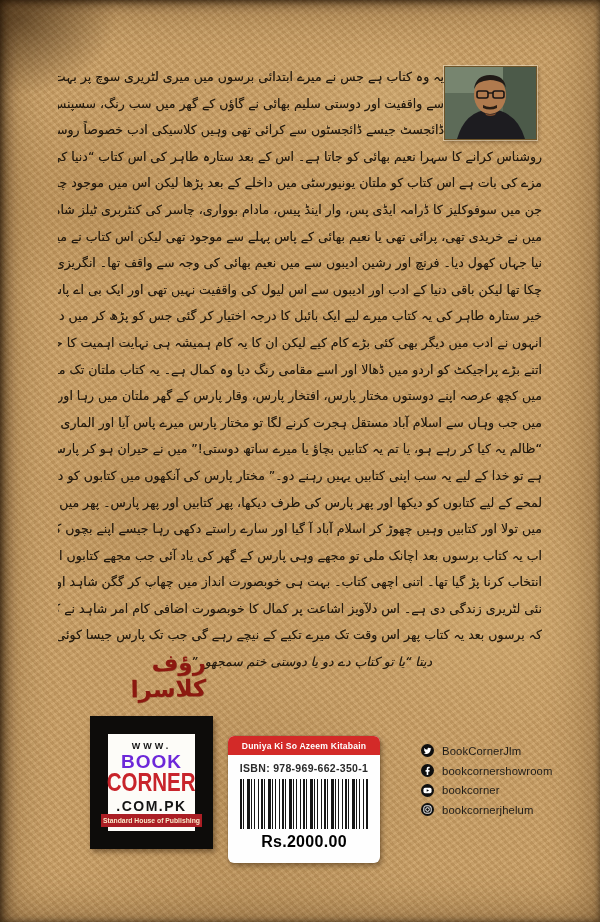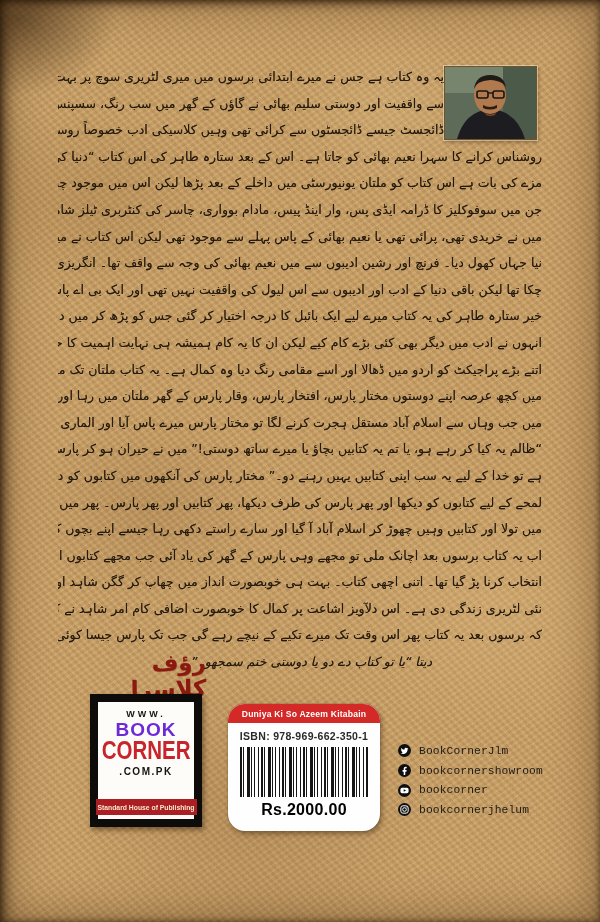--- a/index.html
+++ b/index.html
@@ -44,59 +44,59 @@
   .uline.lastline { text-align-last:center; padding:0 110px 0 140px;font-style:italic; }
 
   .signature {
     position:absolute; left:96px; top:650px; width:110px;
     direction:rtl; font-size:23px; font-weight:bold; color:#8c1910;
     text-shadow:.5px .5px 0 rgba(90,15,5,.4); transform:rotate(-1deg);
   }
 
   
   .pubbox {
-    position:absolute; left:90px; top:694px; width:112px; height:133px;
-    background:#0d0c0a; padding:8px; box-shadow:2px 3px 5px rgba(40,20,0,.45);
+    position:absolute; left:90px; top:716px; width:123px; height:133px;
+    background:#0d0c0a; padding:18px; box-shadow:2px 3px 5px rgba(40,20,0,.45);
   }
   .pubbox .inner { width:100%; height:100%; background:#fdfcf8; display:flex; flex-direction:column; align-items:center; }
   .pub-www   { margin-top:7px; font-size:9px;  font-weight:bold; letter-spacing:3px; color:#141414; font-family:"Liberation Sans",sans-serif; }
   .pub-book  { margin-top:2px; font-size:19px; font-weight:bold; line-height:.92; color:#6d28d9; letter-spacing:1px; font-family:"Liberation Sans",sans-serif; }
   .pub-corner{ font-size:25px; font-weight:bold; line-height:1;   color:#c8242b; transform:scaleX(.82); font-family:"Liberation Sans",sans-serif; }
-  .pub-compk { margin-top:3px; font-size:10px; font-weight:bold; letter-spacing:1.5px; color:#141414; font-family:"Liberation Sans",sans-serif; }
+  .pub-compk { margin-top:3px; font-size:14px; font-weight:bold; letter-spacing:1.5px; color:#141414; font-family:"Liberation Sans",sans-serif; }
   .pub-ribbon{
     margin-top:auto; margin-bottom:4px; width:101px; height:16px; background:#ab1e24;
     display:flex; align-items:center; justify-content:center;
     color:#f8e9c8; font-size:6.8px; font-weight:bold; font-family:"Liberation Sans",sans-serif; white-space:nowrap;
   }
 
   
   .isbncard {
-    position:absolute; left:228px; top:704px; width:152px; height:127px;
-    background:#fefefe; border-radius:17px; overflow:hidden;
+    position:absolute; left:228px; top:736px; width:152px; height:127px;
+    background:#fefefe; border-radius:6px; overflow:hidden;
     box-shadow:0 0 0 1px rgba(120,90,50,.25), 2px 3px 5px rgba(40,20,0,.4);
     display:flex; flex-direction:column; align-items:center;
     font-family:"Liberation Sans",sans-serif;
   }
   .series-band {
     width:100%; height:19px; background:#d32a28; flex:none;
     display:flex; align-items:center; justify-content:center;
     color:#fff; font-size:8.6px; font-weight:bold; letter-spacing:.2px;
   }
   .isbn-text { margin-top:7px; font-size:10.5px; font-weight:bold; color:#2a2a2a; letter-spacing:.3px; }
   .barcode {
     margin-top:5px; width:128px; height:50px;
     background:repeating-linear-gradient(90deg,
       #161616 0 2px, #fff 2px 3px, #161616 3px 4px, #fff 4px 7px,
       #161616 7px 10px, #fff 10px 11px, #161616 11px 12px, #fff 12px 14px,
       #161616 14px 15px, #fff 15px 18px, #161616 18px 19px, #fff 19px 21px);
   }
   .price { margin-top:4px; font-size:16px; font-weight:bold; color:#000000; letter-spacing:.3px; }
 
   
-  .social { position:absolute; left:398px; top:741px; font-family:Liberation Mono, monospace; }
+  .social { position:absolute; left:421px; top:741px; font-family:Liberation Sans, sans-serif; }
   .srow { display:flex; align-items:center; height:19.7px; }
   .sicon {
     width:13px; height:13px; border-radius:50%; background:#0e0e0e; flex:none;
     display:flex; align-items:center; justify-content:center; margin-right:8px;
   }
   .sicon svg { width:13px; height:13px; display:block; }
   .slabel { font-size:11.3px; color:#1d1b18; font-weight:500; letter-spacing:.1px; white-space:nowrap; }
 </style>
 </head>
 <body>

